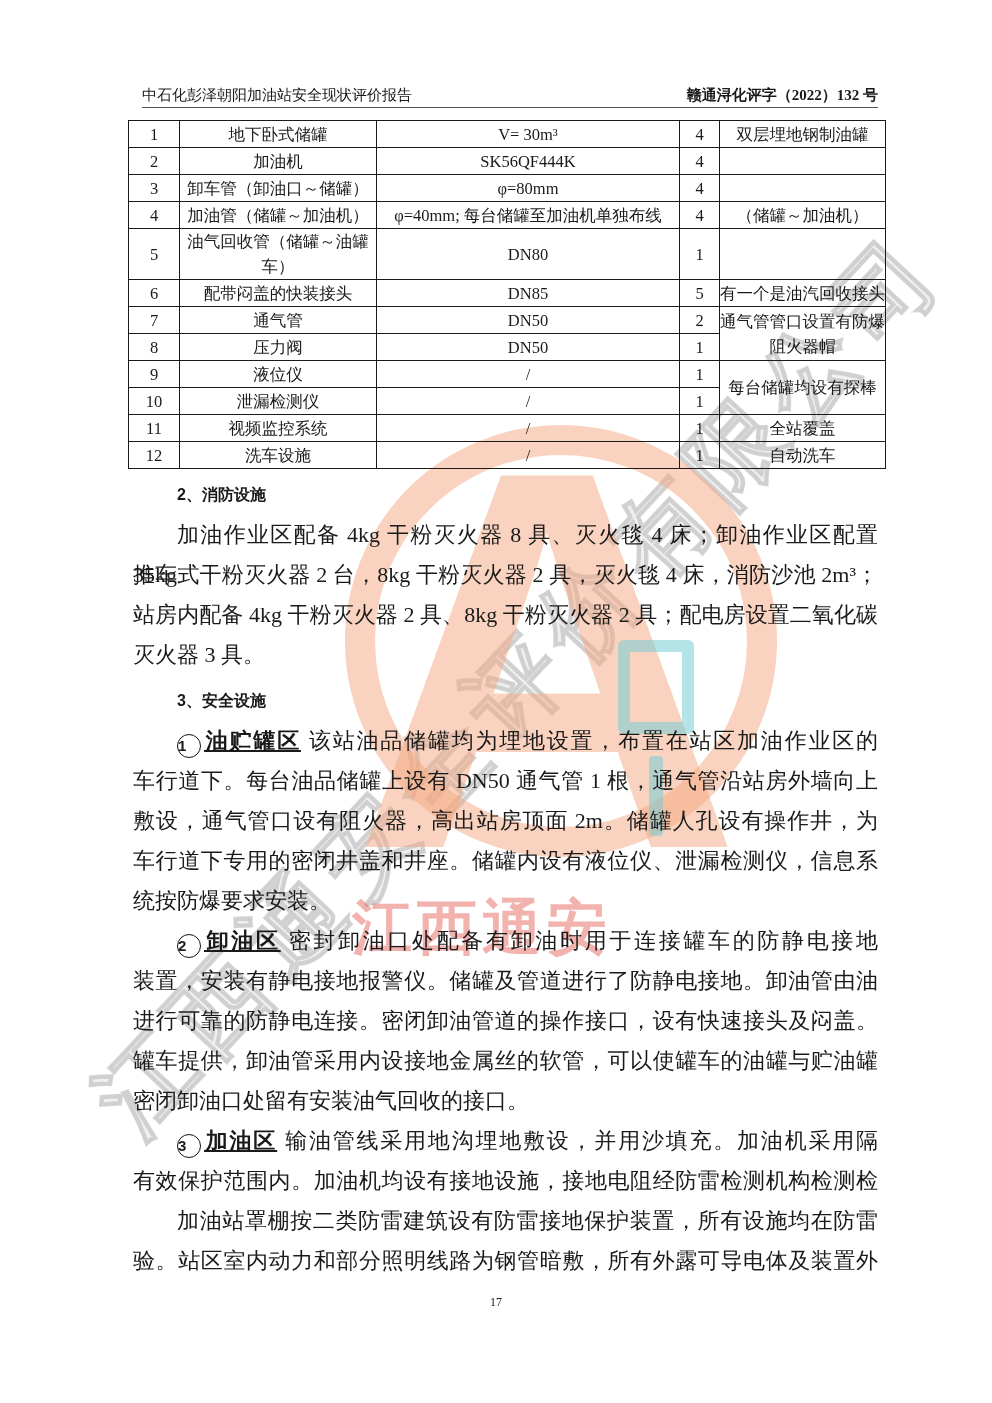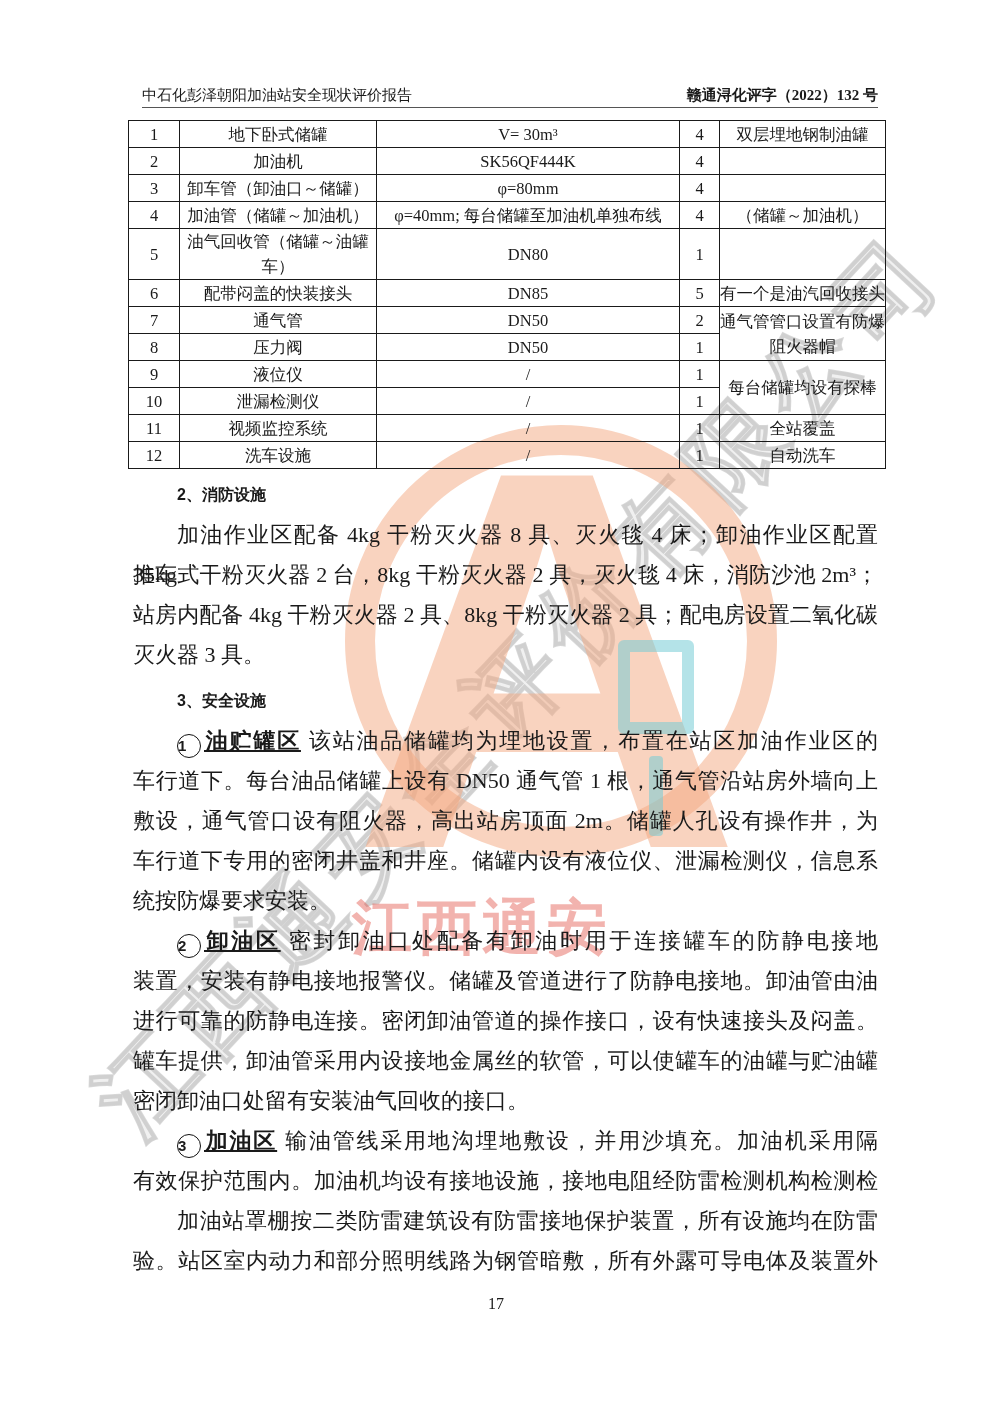--- a/index.html
+++ b/index.html
@@ -79,21 +79,21 @@
     text-align:center;line-height:22px;text-indent:0;
     font-size:15px;font-weight:bold;vertical-align:-3px;
     font-family:"Liberation Sans","DejaVu Sans",sans-serif;
   }
   .lead{
     font-family:"Liberation Sans","DejaVu Sans",sans-serif;
     font-weight:bold;margin-right:8px;text-decoration:underline;
   }
   .pagenum{
     position:absolute;left:0;right:0;top:1295px;z-index:1;
-    text-align:center;font-size:16px;
+    text-align:center;font-size:12px;
   }
 </style>
 </head>
 <body>
 
 <div class="page">
 
   <div class="wm">
     <div class="wm-diag">江西通安全评价有限公司</div>
     <div class="wm-ring"></div>

